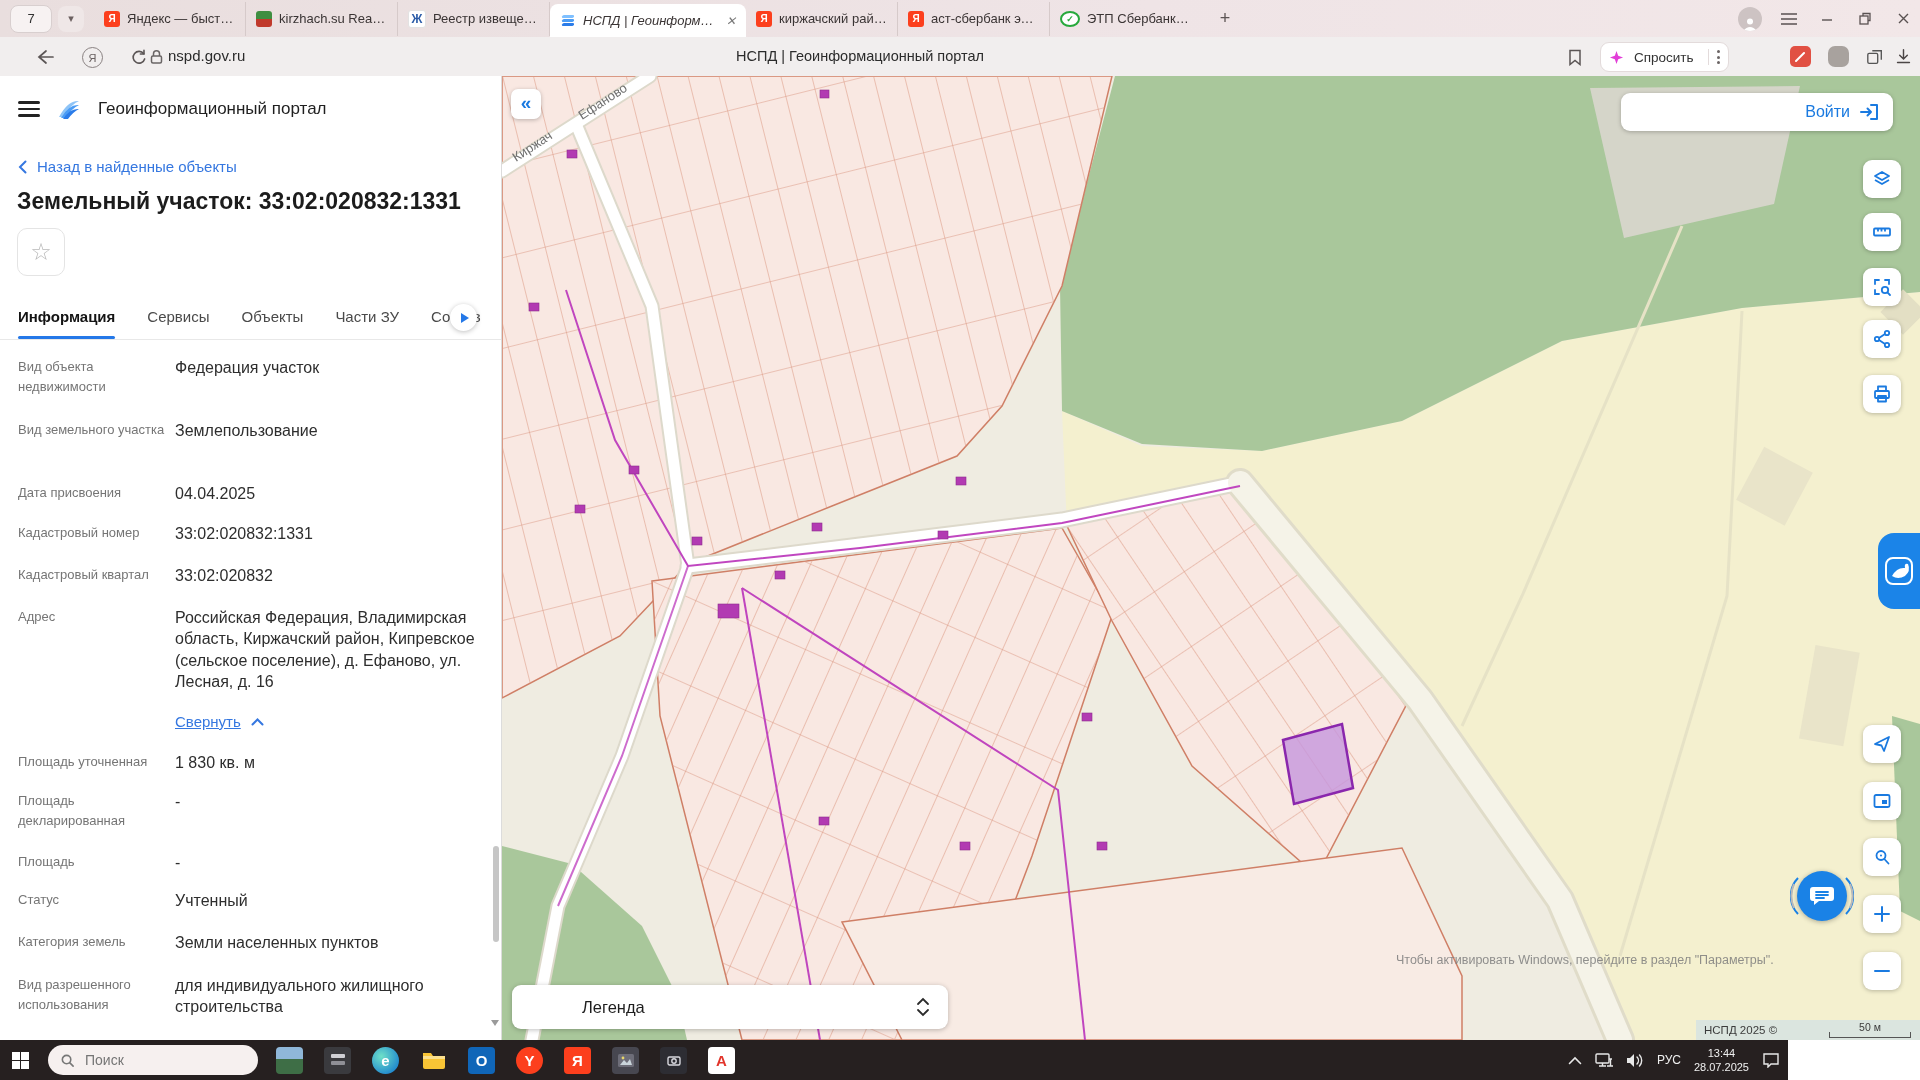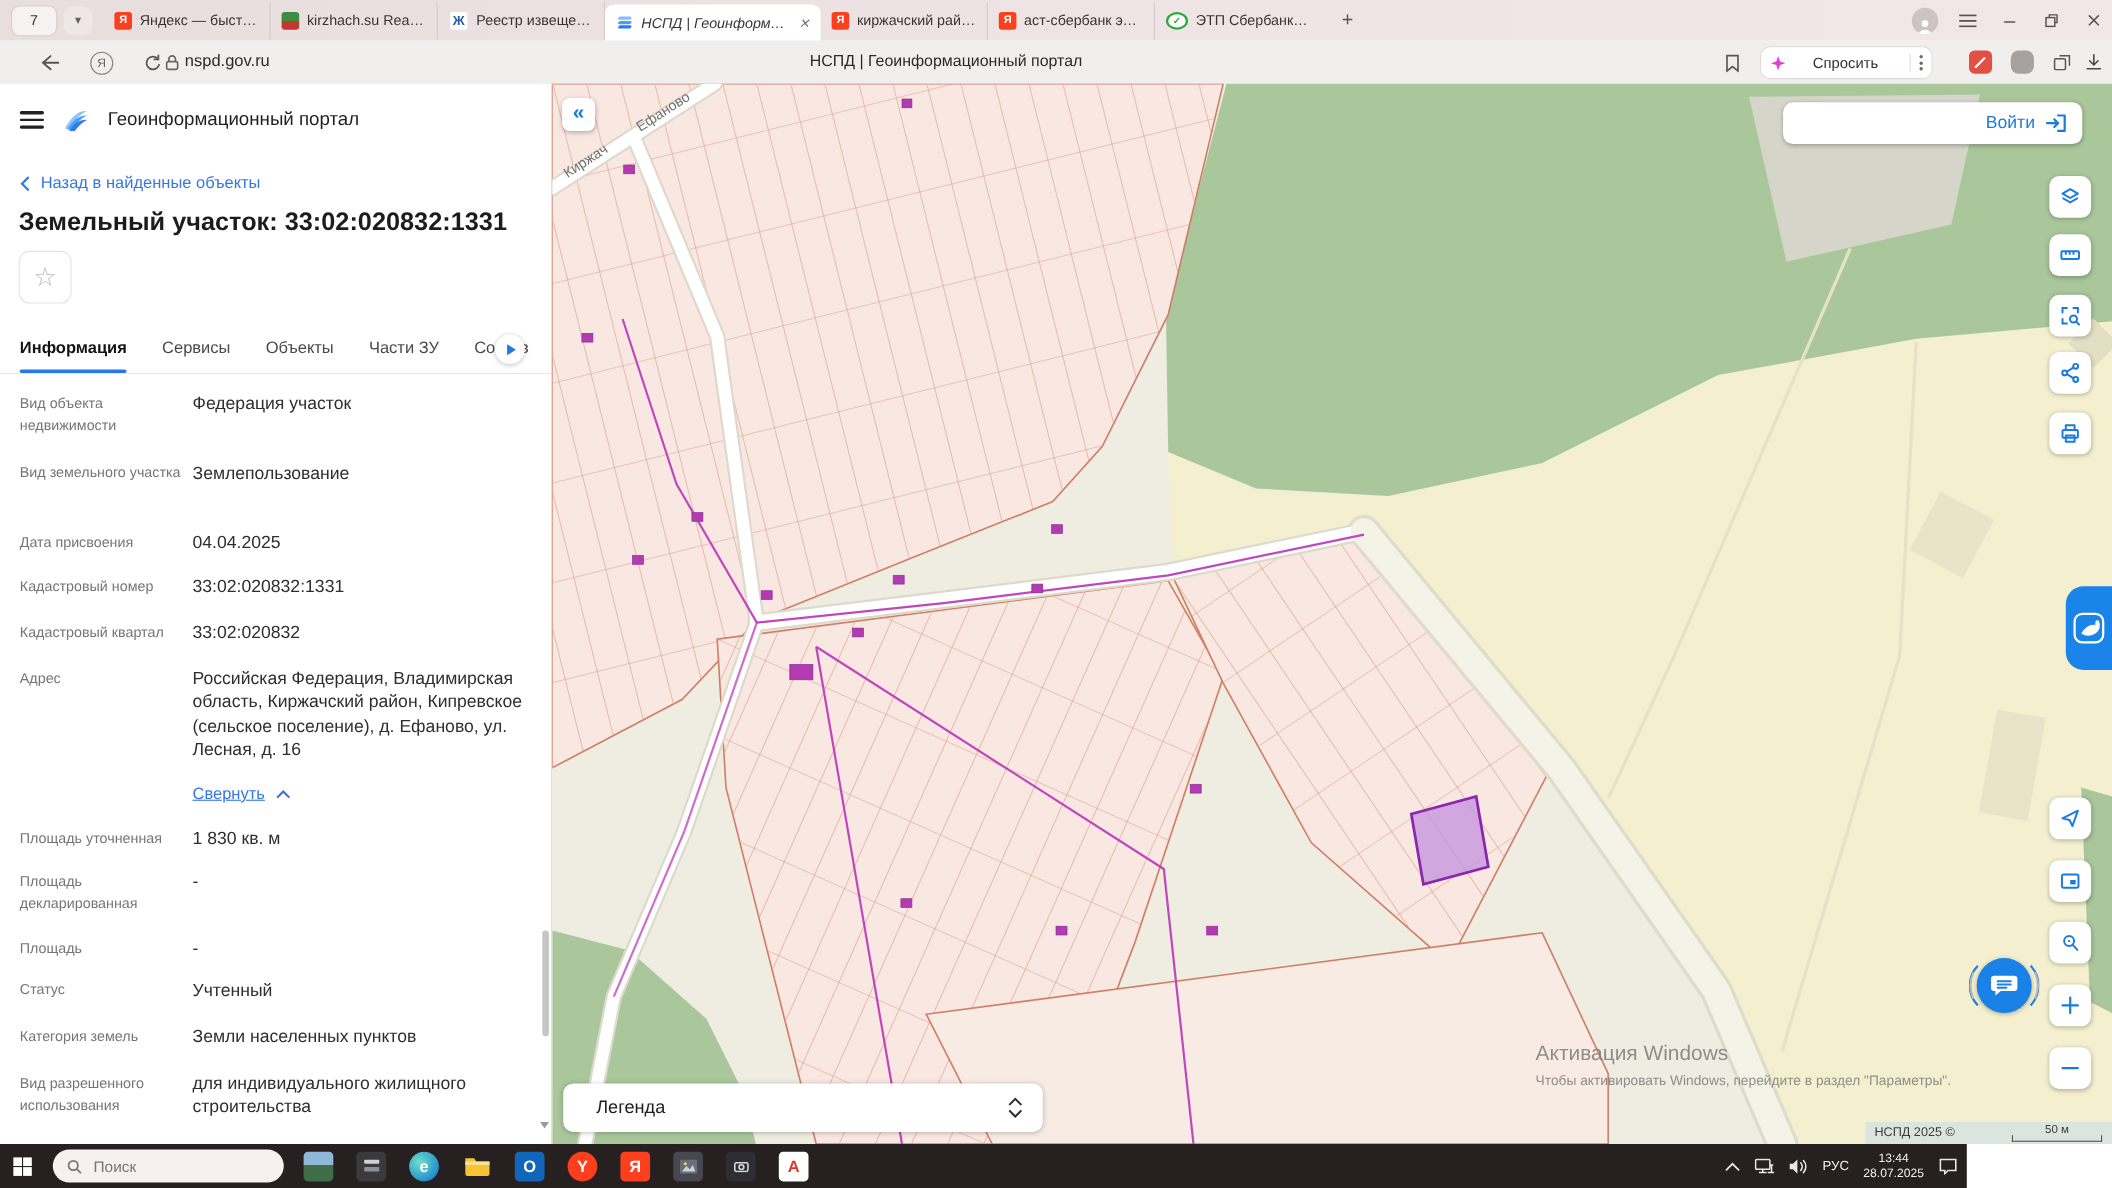--- a/index.html
+++ b/index.html
@@ -34,21 +34,21 @@
   .winctrls{position:absolute;right:6px;top:0;height:37px;display:flex;align-items:center;gap:16px;}
   .avatar{width:24px;height:24px;border-radius:50%;background:#cdc3c3;display:flex;align-items:flex-end;justify-content:center;overflow:hidden;}
   .wicon{color:#5a5252;display:flex;align-items:center;justify-content:center;width:22px;height:22px;}
   
   .addrrow{position:absolute;top:37px;left:0;width:1920px;height:39px;background:#f1eeee;border-bottom:1px solid #e0d9d9;}
   .addr-ic{position:absolute;top:8px;width:24px;height:24px;display:flex;align-items:center;justify-content:center;color:#5b5555;}
   .yacircle{border:1.6px solid #8a8282;border-radius:50%;width:19px;height:19px;font-size:11px;color:#6a6262;}
   .urltext{position:absolute;left:168px;top:10px;font-size:15px;color:#2b2b2b;}
   .pagetitle{position:absolute;left:860px;top:11px;transform:translateX(-50%);font-size:14.5px;color:#2b2b2b;text-align:center;}
   .askchip{position:absolute;left:1600px;top:5px;height:28px;background:#fff;border:1px solid #e3dbdb;border-radius:9px;
-           display:flex;align-items:center;padding:0 8px;gap:24px;}
+           display:flex;align-items:center;padding:0 8px;gap:10px;}
   .askchip .lbl{font-size:13.5px;color:#333;}
   .askdots{display:flex;flex-direction:column;gap:2.5px;margin-left:4px;padding-left:8px;border-left:1px solid #e3dbdb;height:16px;justify-content:center;}
   .askdots i{width:3px;height:3px;border-radius:50%;background:#6b6565;}
   .ext{position:absolute;top:9px;width:21px;height:21px;border-radius:5px;display:flex;align-items:center;justify-content:center;}
   
   .content{position:absolute;top:76px;left:0;width:1920px;height:820px;display:flex;}
   
   .panel{position:relative;width:502px;height:964px;background:#fff;border-right:1px solid #dcdcdc;box-sizing:border-box;flex:0 0 502px;}
   .phead{position:absolute;left:18px;top:20px;display:flex;align-items:center;gap:16px;}
   .burger{width:22px;height:16px;display:flex;flex-direction:column;justify-content:space-between;}
@@ -85,21 +85,21 @@
           box-shadow:0 1px 4px rgba(0,0,0,.25);display:flex;align-items:center;justify-content:flex-end;gap:9px;padding-right:14px;box-sizing:border-box;}
   .loginbar .lbl{color:#1a7ae0;font-size:16px;}
   .toolcol{left:1361px;}
   .pelican{position:absolute;right:0;top:457px;width:42px;height:76px;background:#1b84e8;border-radius:16px 0 0 16px;
            display:flex;align-items:center;justify-content:center;}
   .chatcircle{position:absolute;left:1288px;top:788px;width:64px;height:64px;}
   .chatcircle .disc{position:absolute;left:7px;top:7px;width:50px;height:50px;border-radius:50%;background:#1a82e6;
            display:flex;align-items:center;justify-content:center;box-shadow:0 1px 5px rgba(0,0,0,.3);}
   .legendbar{position:absolute;left:10px;top:909px;width:436px;height:44px;background:#fff;border-radius:9px;
            box-shadow:0 1px 5px rgba(0,0,0,.25);display:flex;align-items:center;padding:0 18px 0 30px;box-sizing:border-box;}
-  .legendbar .lbl{font-size:16.5px;color:#1e1e1e;flex:1;}
+  .legendbar .lbl{font-size:16.5px;color:#1e1e1e;flex:1;margin-left:40px;}
   .watermark{position:absolute;left:894px;top:872px;color:rgba(125,125,125,.85);}
   .watermark .big{font-size:19px;}
   .watermark .small{font-size:12.5px;margin-top:5px;}
   .attrib{position:absolute;right:0;bottom:0;height:20px;width:224px;background:rgba(213,226,226,.82);
           display:flex;align-items:center;font-size:11.5px;color:#3c3c3c;padding:0 8px;box-sizing:border-box;gap:8px;}
   .scalebox{margin-left:auto;display:flex;flex-direction:column;align-items:center;width:84px;}
   .scalebox .num{font-size:10.5px;line-height:1;}
   .scalebox .bar{width:80px;height:5px;border:1px solid #555;border-top:none;}
   
   .taskbar{position:absolute;left:0;top:1040px;width:1788px;height:40px;background:#262020;display:flex;align-items:center;}
@@ -520,21 +520,20 @@
       </div>
 
       <div class="legendbar">
         <span class="lbl">Легенда</span>
         <svg width="14" height="20" viewBox="0 0 14 20" fill="none" stroke="#2b2b2b" stroke-width="1.8" stroke-linecap="round">
           <path d="M2,7 L7,2 L12,7 M2,13 L7,18 L12,13"></path>
         </svg>
       </div>
 
       <div class="watermark">
-        <div class="big">Активация Windows</div>
         <div class="small">Чтобы активировать Windows, перейдите в раздел "Параметры".</div>
       </div>
 
       <div class="attrib">
         <span>НСПД 2025 ©</span>
         <span class="scalebox">
           <span class="num">50 м</span>
           <span class="bar"></span>
         </span>
       </div>

